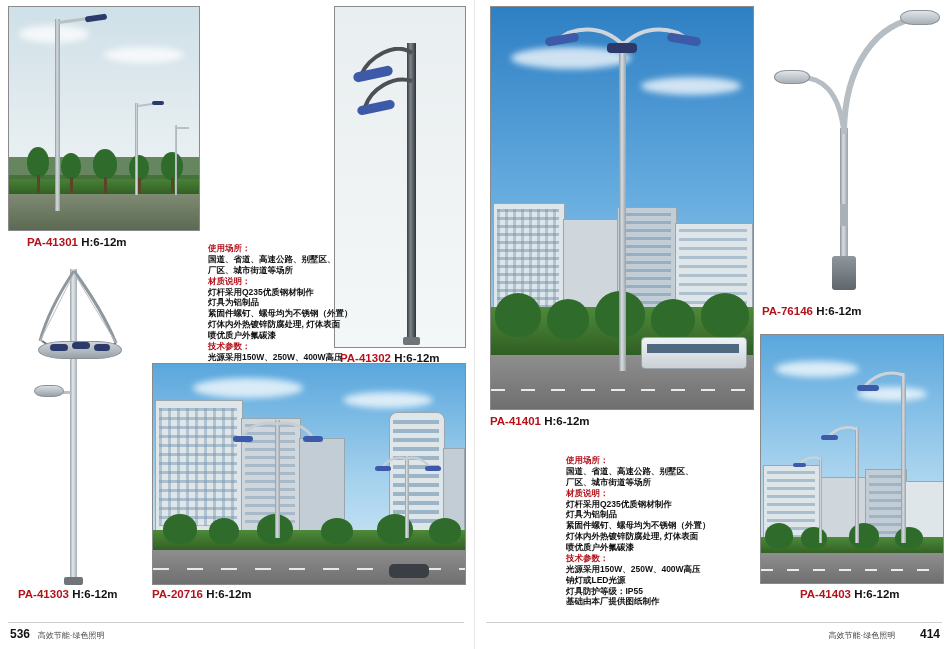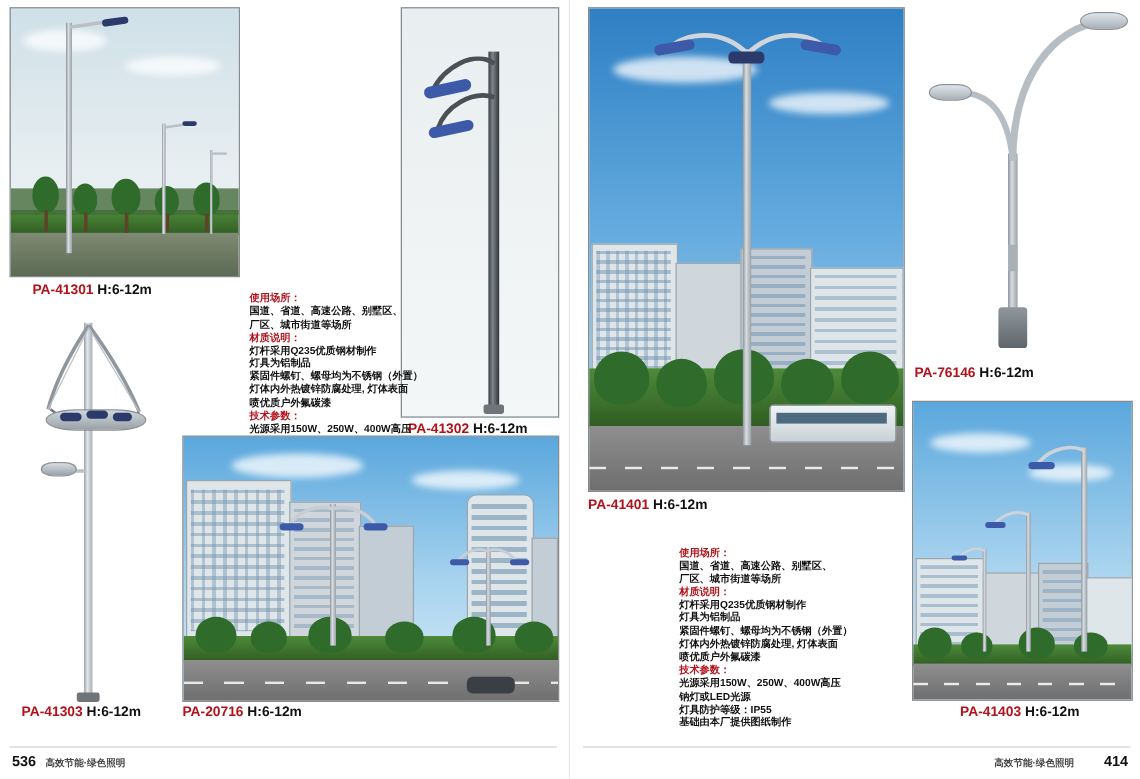--- a/index.html
+++ b/index.html
@@ -17,21 +17,21 @@
   .photo{position:absolute;overflow:hidden;border:1px solid #8a8a8a;background:#b9d4e8;}
   .caption{position:absolute;font-size:11.5px;font-weight:bold;color:#b3121b;white-space:nowrap;}
   .caption .h{color:#111;font-weight:bold;}
 
   .specblock{position:absolute;width:150px;line-height:1.28;}
   .specblock .hdr{color:#b3121b;font-size:8.5px;font-weight:bold;}
   .specblock .ln{color:#111;font-size:8.5px;font-weight:bold;}
 
   .folio{position:absolute;bottom:8px;font-size:10px;color:#333;}
   .folio .num{font-weight:bold;font-size:12px;color:#111;}
-  .folio .txt{font-size:8px;color:#444;margin-left:5px;font-weight:bold;}
+  .folio .txt{font-size:8px;color:#444;margin-left:5px;}
   .footrule{position:absolute;height:1px;background:#cfcfcf;}
 
   
   .sky{position:absolute;inset:0;}
   .sky.blue{background:linear-gradient(#5aa7dd,#a8d3ee 55%,#d8ecf7);}
   .sky.pale{background:linear-gradient(#cfe0e8,#e7eef1 60%,#eef2f2);}
   .sky.deep{background:linear-gradient(#2e7fc4,#63aade 45%,#bcdff1);}
   .cloud{position:absolute;background:rgba(255,255,255,.75);border-radius:50%;filter:blur(3px);}
   .ground{position:absolute;left:0;right:0;bottom:0;}
   .road{position:absolute;left:0;right:0;bottom:0;background:linear-gradient(#8e8e8e,#6f6f6f);}

